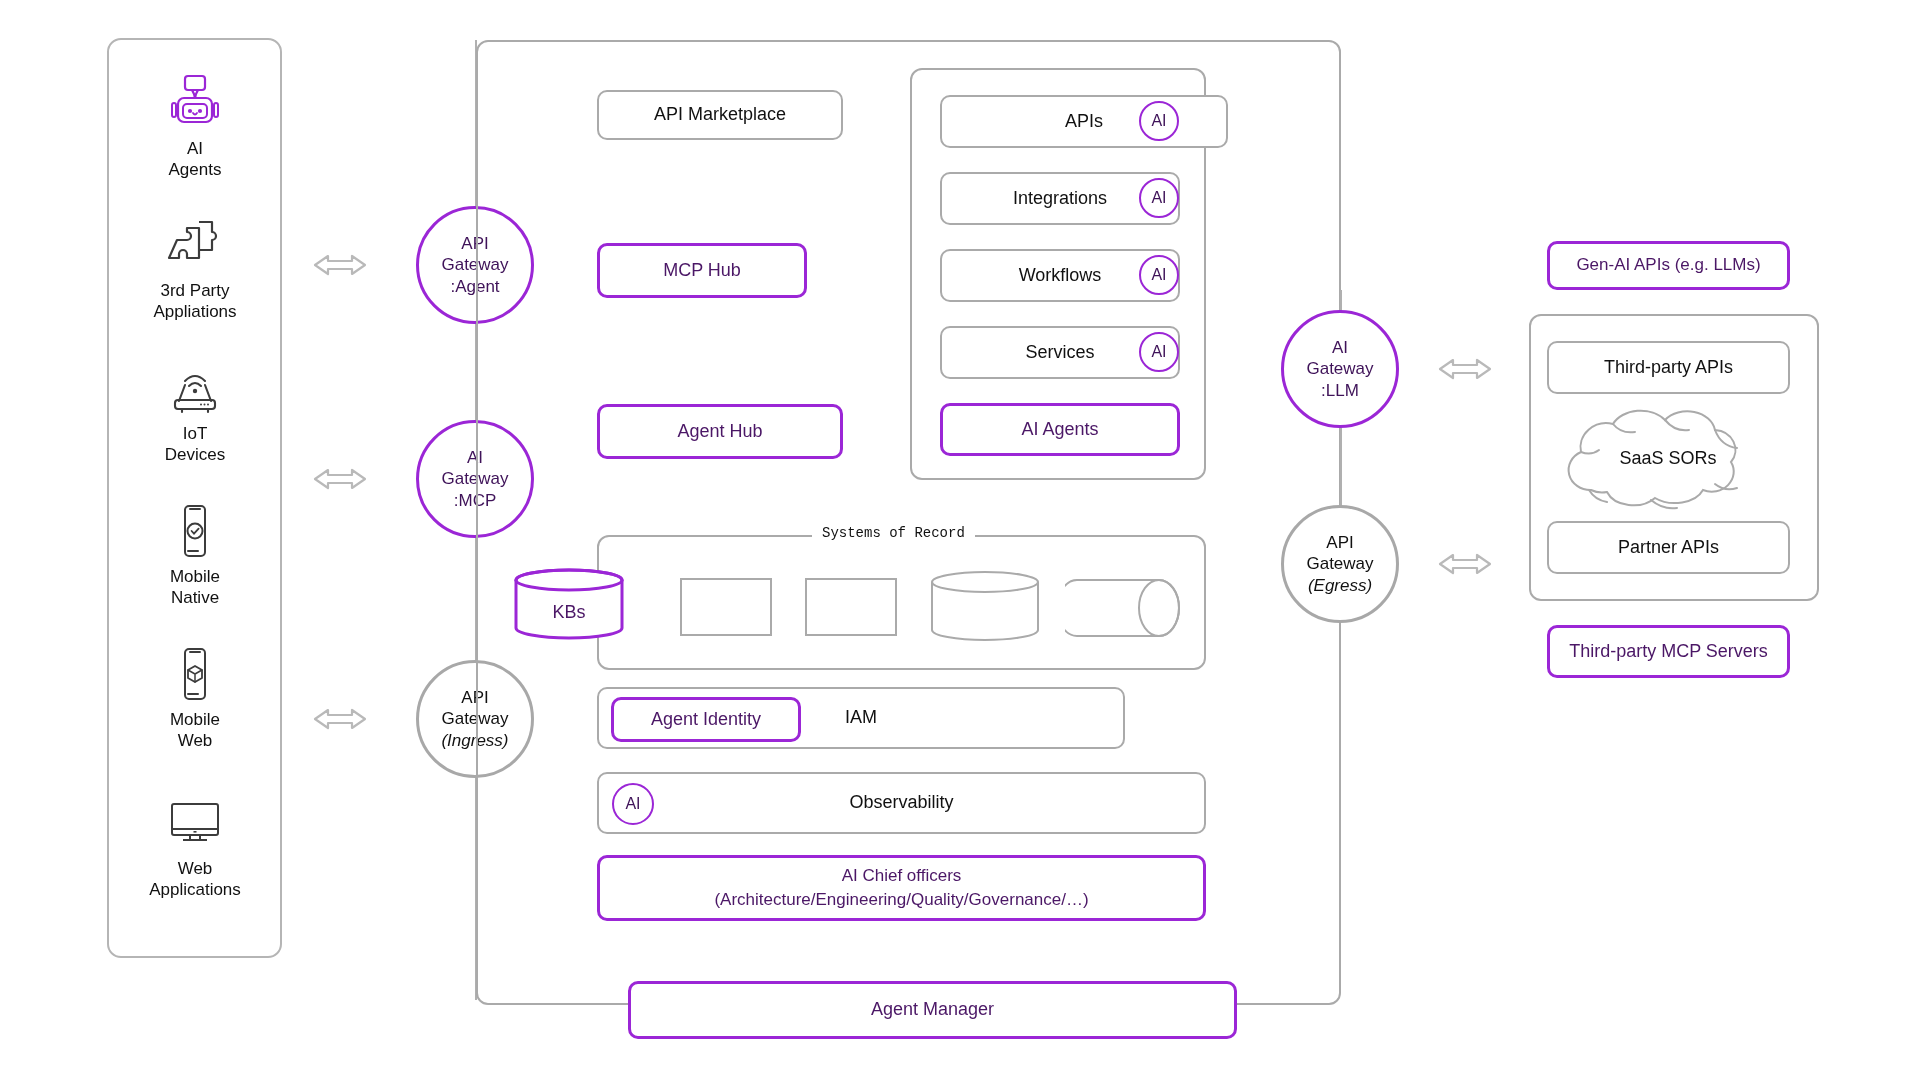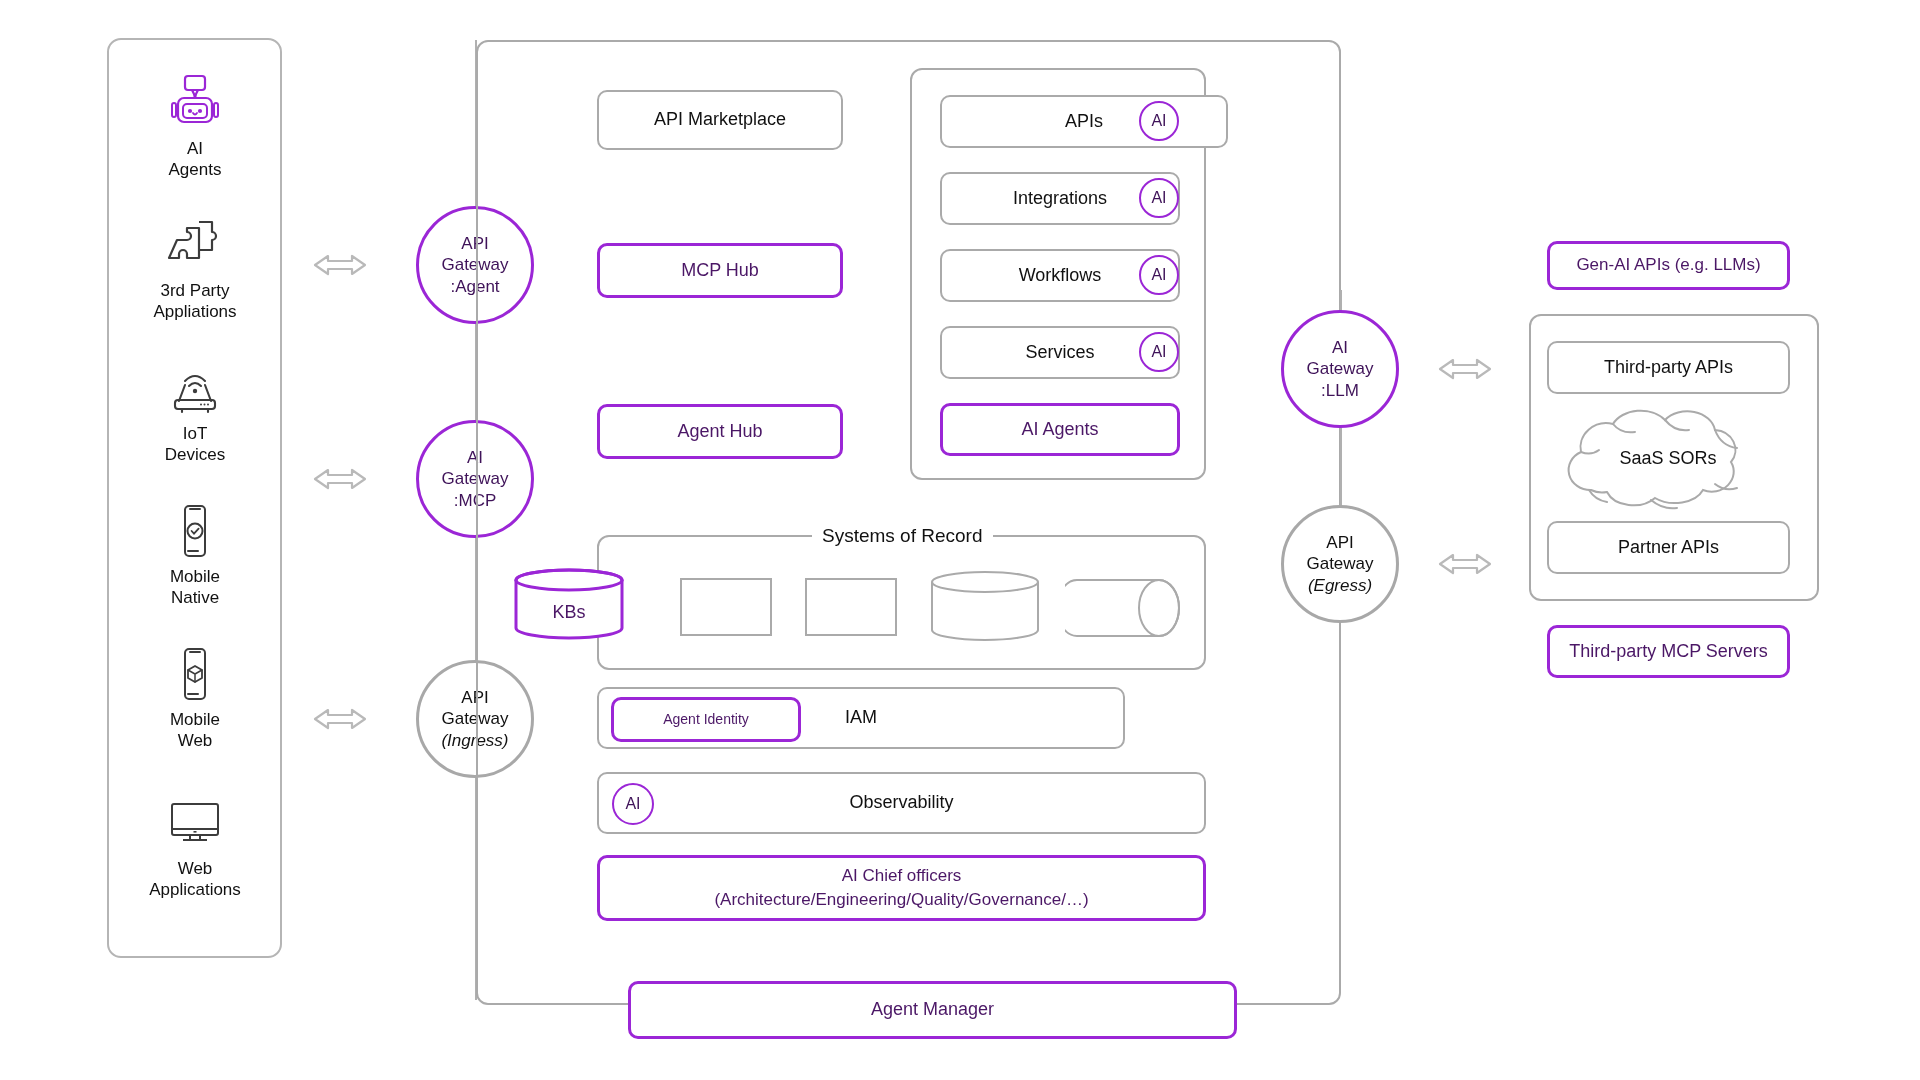--- a/index.html
+++ b/index.html
@@ -107,23 +107,24 @@
   .dbl-arrow { width: 56px; height: 40px; }
 
   
   .vline { background: #b0b0b0; width: 2px; }
 
   
   .sor-label {
     position: absolute;
     background: #ffffff;
     padding: 0 10px;
-    font-size: 19px;
+    font-size: 14px;
     color: #111111;
     white-space: nowrap;
+    font-family: Liberation Mono, monospace;
   }
 
   .multiline { white-space: pre-line; }
 </style>
 </head>
 <body>
 
 <div id="stage">
 
   <div class="abs side-panel" style="left:107px; top:38px; width:175px; height:920px;"></div>
@@ -243,25 +244,25 @@
   <div class="abs gw accent" style="left:416px; top:420px; width:118px; height:118px;">
     <span class="multiline"><span>AI</span><br><span>Gateway</span><br><span>:MCP</span></span>
   </div>
 
   <div class="abs gw" style="left:416px; top:660px; width:118px; height:118px;">
     <span style="text-align:center;"><span>API</span><br><span>Gateway</span><br><i>(Ingress)</i></span>
   </div>
 
   <div class="abs group" style="left:476px; top:40px; width:865px; height:965px;"></div>
 
-  <div class="abs box" style="left:597px; top:90px; width:246px; height:60px;">
+  <div class="abs box" style="left:597px; top:90px; width:246px; height:50px;">
     <span>API Marketplace</span>
   </div>
 
-  <div class="abs box accent" style="left:597px; top:243px; width:246px; height:55px;">
+  <div class="abs box accent" style="left:597px; top:243px; width:210px; height:55px;">
     <span>MCP Hub</span>
   </div>
 
   <div class="abs box accent" style="left:597px; top:404px; width:246px; height:55px;">
     <span>Agent Hub</span>
   </div>
 
   <div class="abs group" style="left:910px; top:68px; width:296px; height:412px;"></div>
 
   <div class="abs box" style="left:940px; top:95px; width:288px; height:53px;">
@@ -321,21 +322,21 @@
   <div class="abs" style="left:1065px; top:570px; width:116px; height:72px;">
     <svg width="116" height="72" viewBox="0 0 116 72" fill="none">
       <path d="M12 10 h82 a20 28 0 0 1 0 56 h-82 a20 28 0 0 1 0 -56 z" stroke="#aaaaaa" stroke-width="2" fill="#ffffff"></path>
       <ellipse cx="94" cy="38" rx="20" ry="28" stroke="#aaaaaa" stroke-width="2" fill="none"></ellipse>
     </svg>
   </div>
 
   <div class="abs box" style="left:597px; top:687px; width:528px; height:62px; justify-content:center;">
     <span>IAM</span>
   </div>
-  <div class="abs box accent" style="left:611px; top:697px; width:190px; height:45px; font-size:14px;">
+  <div class="abs box accent" style="left:611px; top:697px; width:190px; height:45px; font-size:18px;">
     <span>Agent Identity</span>
   </div>
 
   <div class="abs box" style="left:597px; top:772px; width:609px; height:62px; justify-content:center;">
     <span>Observability</span>
   </div>
   <div class="abs ai-badge" style="left:612px; top:783px; width:42px; height:42px;">
     <span>AI</span>
   </div>
 

